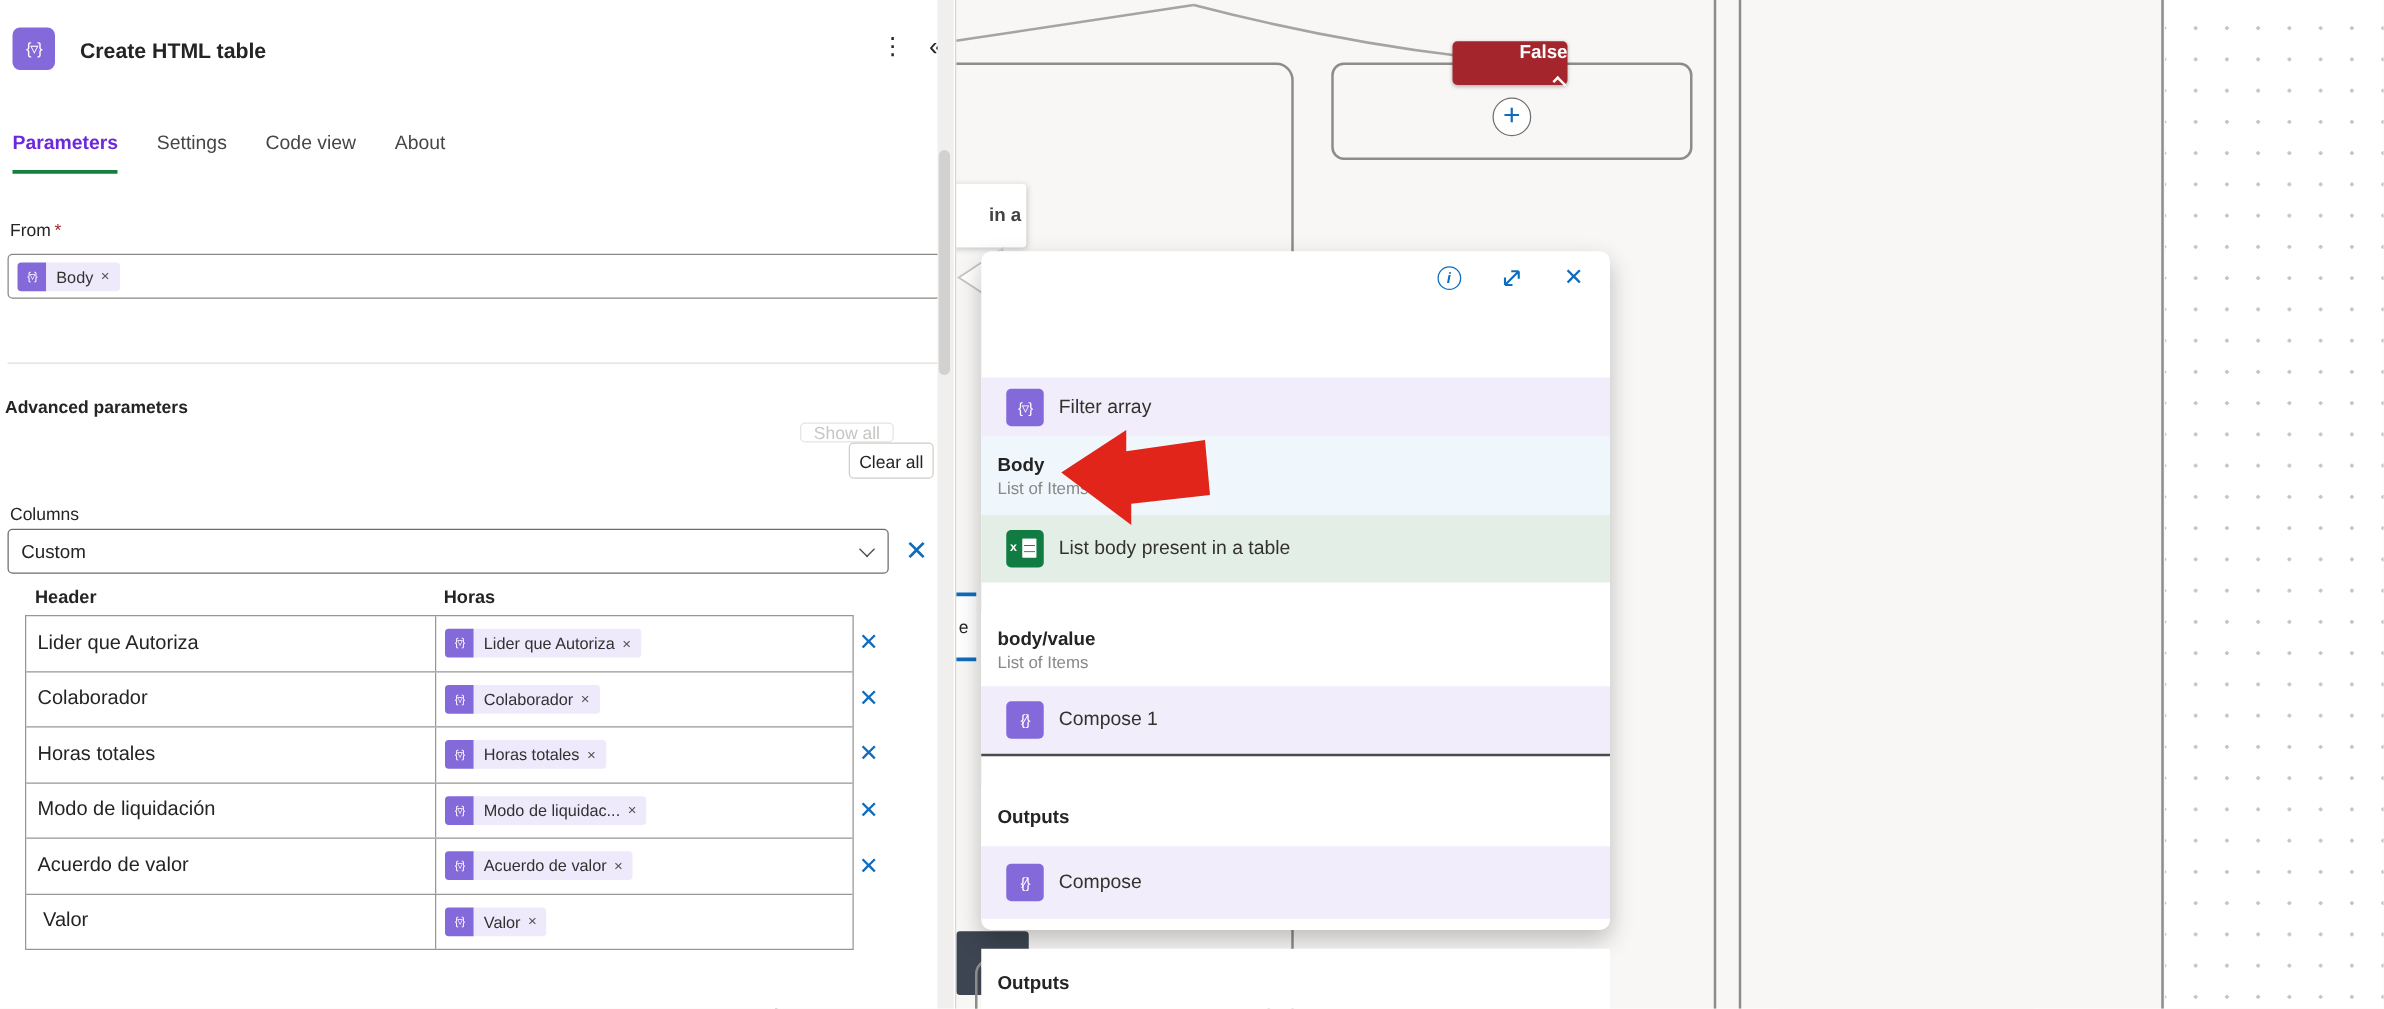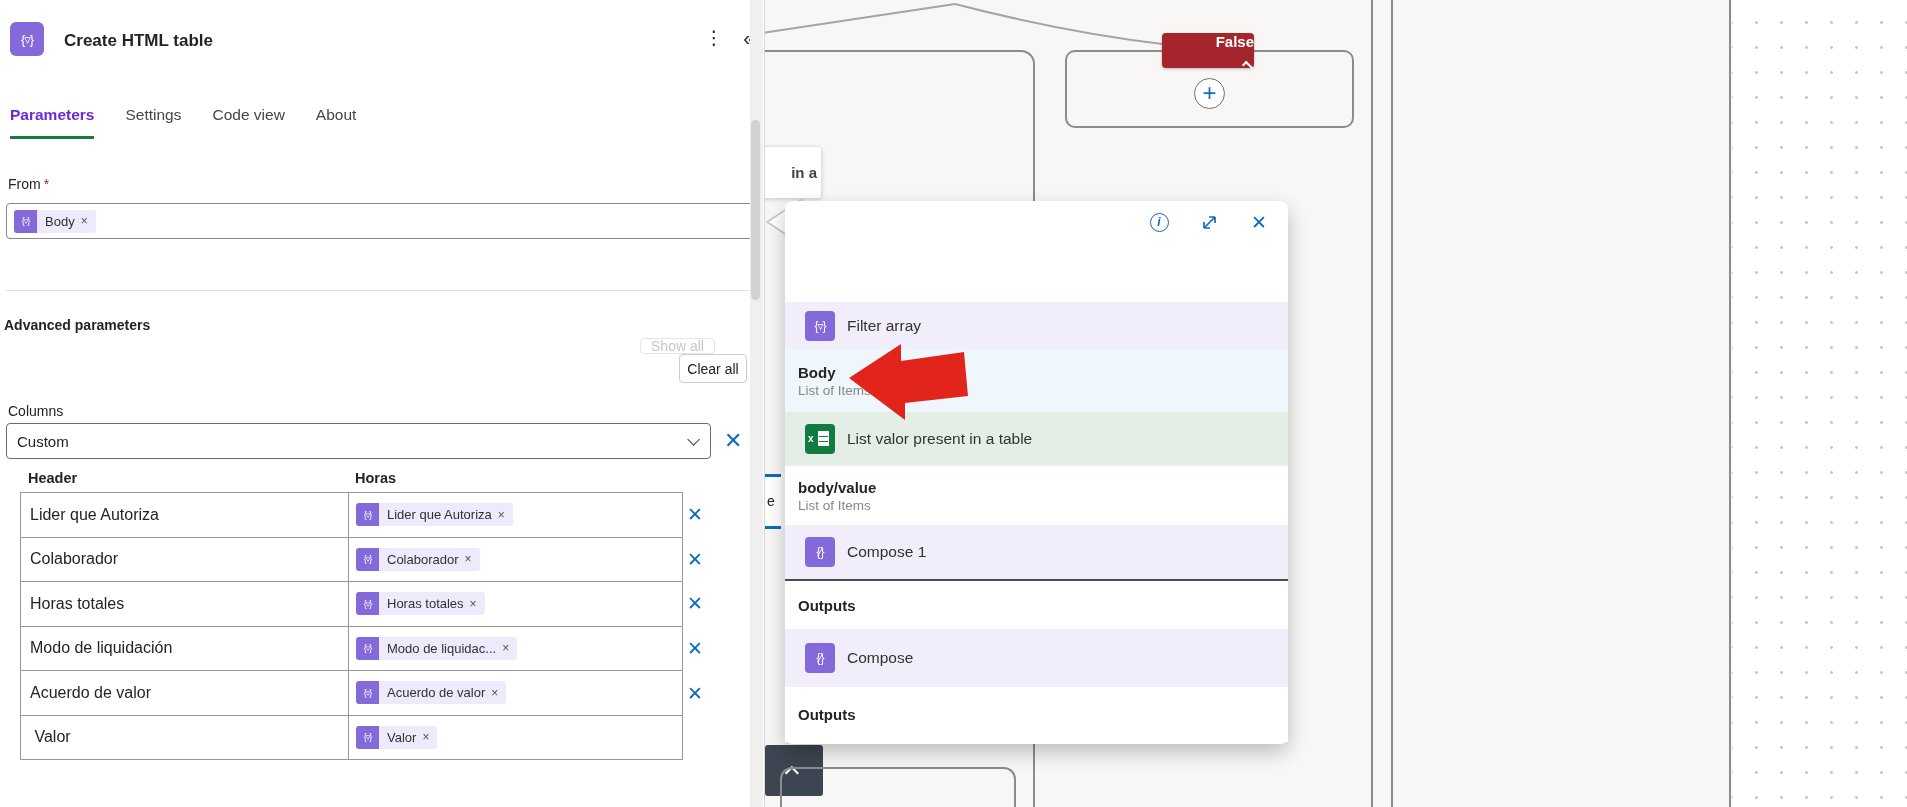--- a/index.html
+++ b/index.html
@@ -56,21 +56,21 @@
   .close-x { font-size:19px; }
   .popup-search { position:absolute; left:22px; top:51px; width:458px; height:31px;
     border:2px solid #0f6cbd; border-radius:2px; font-size:14.5px; color:#242424;
     padding:0 8px; outline:none; }
   .popup-search::placeholder { color:#605e5c; }
   .popup-rows { position:absolute; left:0; top:101px; width:503px; }
   .prow { display:flex; align-items:center; cursor:pointer; }
   .prow.bg-lavender { background:#f2edfb; }
   .prow.bg-hover { background:#eff6fc; }
   .prow.bg-green { background:#e3eee7; }
-  .prow.bg-white { background:#fff; }
+  .prow.bg-white { background:#fff;margin-top:24px; }
   .prow .gicon { width:30px; height:30px; border-radius:4px; margin-left:20px;
     display:flex; align-items:center; justify-content:center; flex:0 0 30px; }
   .gicon.braces, .gicon.compose { background:#8469da; color:#fff; font-size:12px; letter-spacing:-1px; }
   .gicon.excel { background:#107c41; position:relative; }
   .gicon.excel .grid { position:absolute; left:13px; top:7px; width:11px; height:15px;
     background:#fff;
     background-image:linear-gradient(#107c41 1px, transparent 1px);
     background-size:100% 5px; background-position:0 4px; border:1px solid #fff; }
   .gicon.excel .xbadge { position:absolute; left:3px; top:9px; color:#fff;
     font-size:10px; font-weight:bold; }
@@ -193,21 +193,21 @@
             <div class="itext">
               <div class="ititle">Body</div>
               <div class="isub">List of Items</div>
             </div>
           </div>
           <div class="prow bg-green" style="height: 54px;">
             <span class="gicon excel">
               <span class="grid"></span>
               <span class="xbadge">x</span>
             </span>
-            <span class="gtitle">List valor present in a table</span>
+            <span class="gtitle">List body present in a table</span>
           </div>
           <div class="prow bg-white" style="height: 59px;">
             <div class="itext">
               <div class="ititle">body/value</div>
               <div class="isub">List of Items</div>
             </div>
           </div>
           <div class="prow bg-lavender" style="height: 54px;">
             <span class="gicon compose">{∕}</span>
             <span class="gtitle">Compose 1</span>

